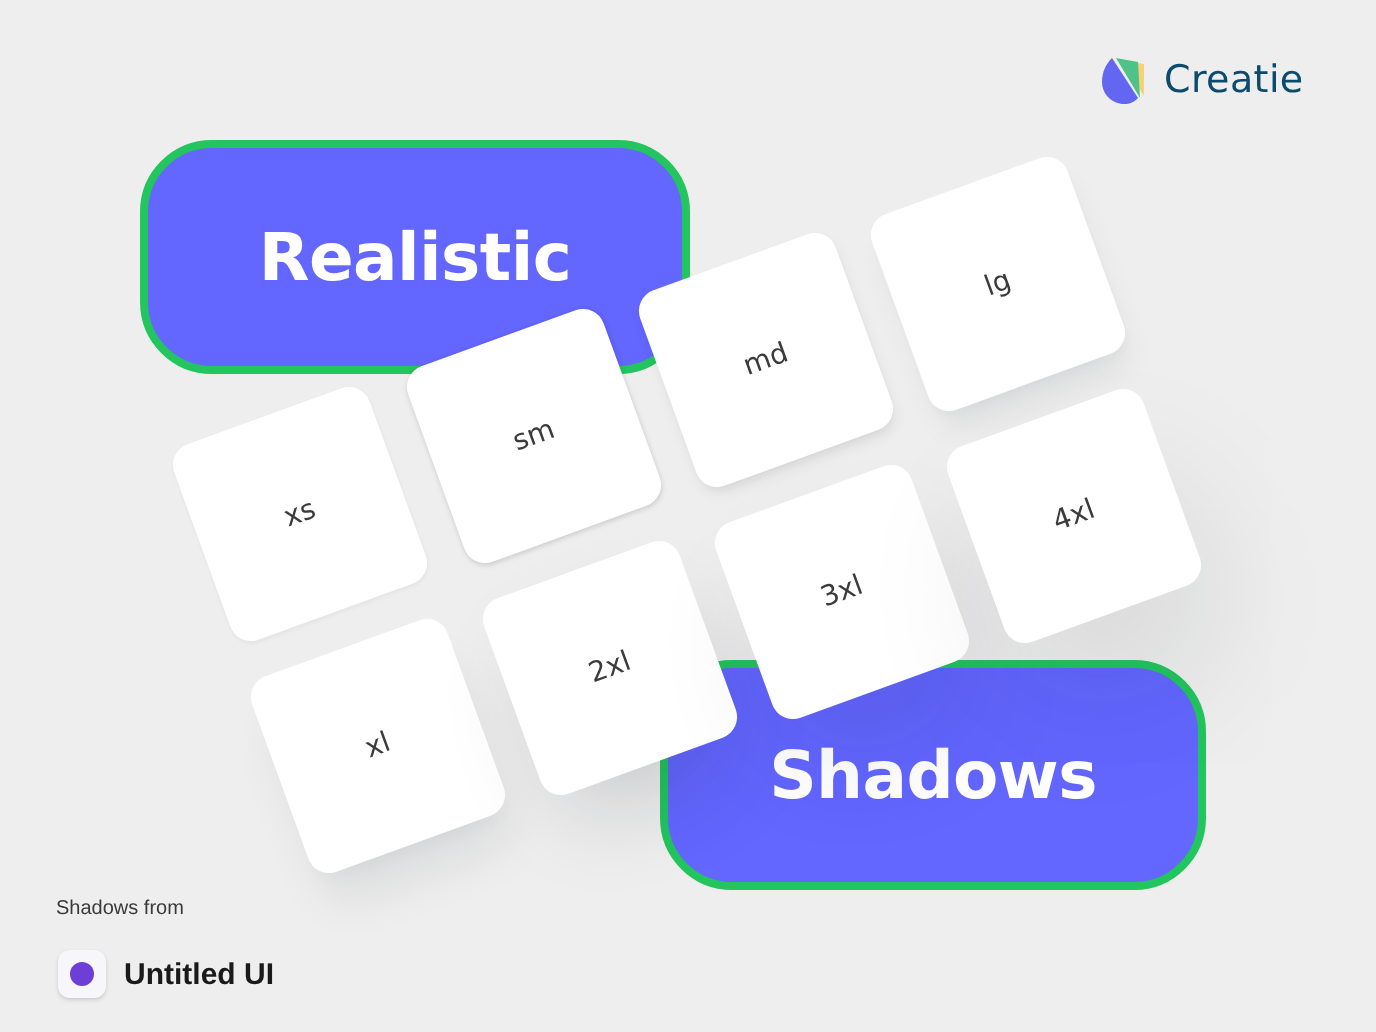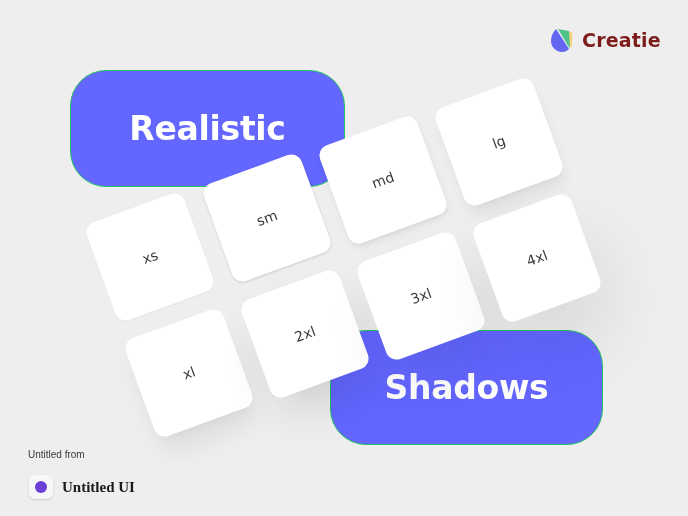--- a/index.html
+++ b/index.html
@@ -9,26 +9,26 @@
     position: relative;
     font-family: "Liberation Sans", "DejaVu Sans", sans-serif;
   }
   .brand {
     position: absolute; left: 550px; top: 26px;
     display: flex; align-items: center; gap: 6px;
   }
   .brand-icon { width: 26px; height: 28px; position: relative; }
   .brand-name {
     font-family: "DejaVu Sans", sans-serif;
-    font-weight: bold; font-size: 19px; color: #7f1d1d; letter-spacing: 0.2px;
+    font-weight: normal; font-size: 19px; color: #0c4a6e; letter-spacing: 0.2px;
   }
   .pill {
     position: absolute;
     background: #6366ff;
-    border: 1px solid #22c55e;
+    border: 4px solid #22c55e;
     border-radius: 36px;
     box-sizing: border-box;
     display: flex; align-items: center; justify-content: center;
   }
   .pill span {
     color: #ffffff; font-weight: bold; font-size: 33px;
     font-family: "DejaVu Sans", sans-serif; letter-spacing: -0.3px;
   }
   .pill-realistic { left: 70px; top: 70px; width: 275px; height: 117px; }
   .pill-shadows { left: 330px; top: 330px; width: 273px; height: 115px; }
@@ -55,21 +55,21 @@
   }
   .credit-icon {
     width: 24px; height: 24px; border-radius: 6px;
     background: #f7f7fa; box-shadow: 0 1px 2px rgba(0,0,0,0.15);
     display: flex; align-items: center; justify-content: center;
   }
   .credit-icon i {
     width: 12px; height: 12px; border-radius: 50%;
     background: #6d3fd6; display: block;
   }
-  .credit-name { font-size: 15px; font-weight: bold; color: #1a1a1a; font-family: Liberation Serif, serif; }
+  .credit-name { font-size: 15px; font-weight: bold; color: #1a1a1a; }
 </style>
 </head>
 <body>
 
 <div class="brand">
   <div class="brand-icon">
     <svg width="26" height="28" viewBox="0 0 26 28">
       <path d="M10 4 L22 6 L22 22 Z" fill="#f4d27a"></path>
       <path d="M8 3 L19 5 L20 23 Z" fill="#4fc28a"></path>
       <path d="M6 3 C3 6 1 10 1 15 C1 21 6 26 12 26 C15 26 17 25 19 23 Z" fill="#6366f1"></path>
@@ -106,19 +106,19 @@
       <span>2xl</span>
     </div>
   <div class="card" style="left: 421px; top: 296px; box-shadow: rgba(16, 24, 40, 0.14) 0px 32px 64px -12px;">
       <span>3xl</span>
     </div>
   <div class="card" style="left: 537px; top: 258px; box-shadow: rgba(16, 24, 40, 0.16) 0px 40px 80px -12px;">
       <span>4xl</span>
     </div>
 </div>
 
-<div class="credit-label">Untitled from</div>
+<div class="credit-label">Shadows from</div>
 <div class="credit">
   <div class="credit-icon">
       <i></i>
     </div>
   <span class="credit-name">Untitled UI</span>
 </div>
 
 </body></html>

